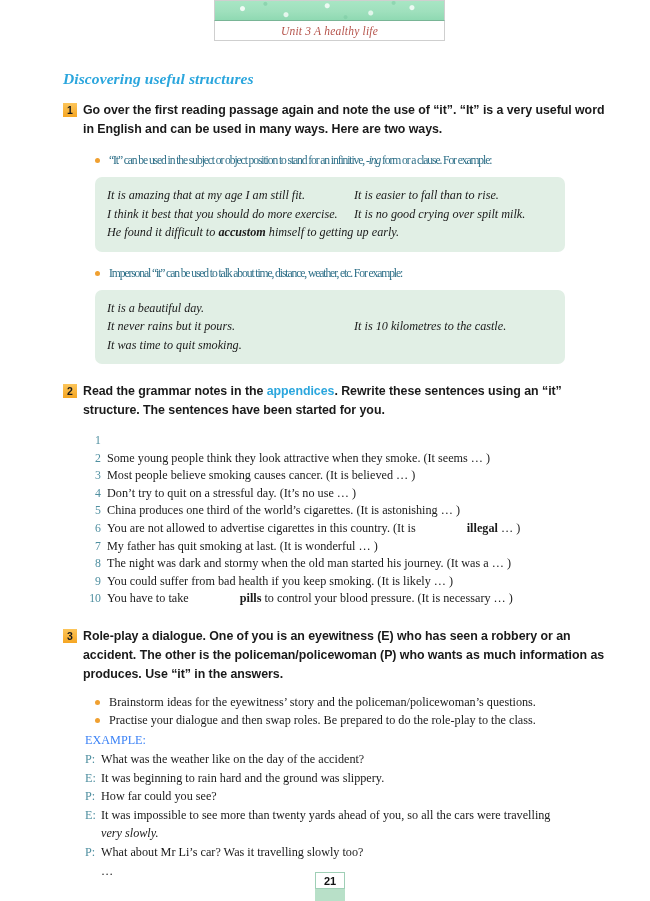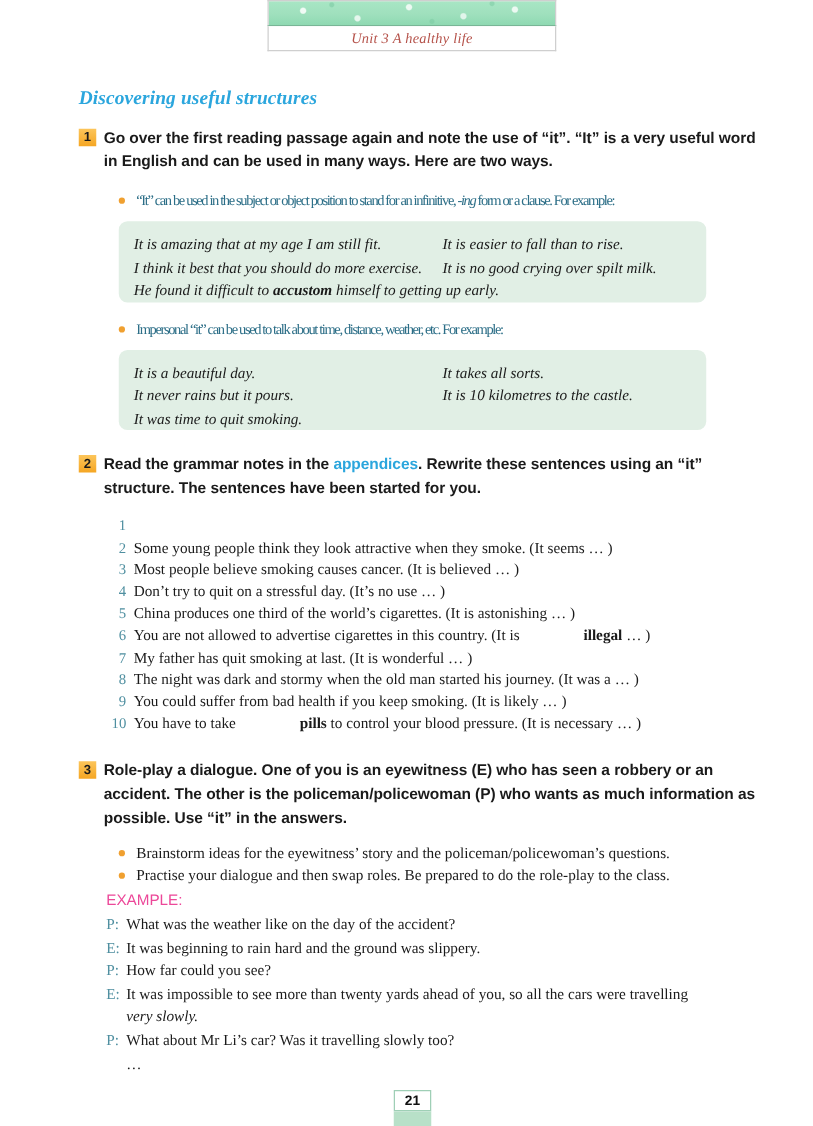--- a/index.html
+++ b/index.html
@@ -135,21 +135,21 @@
     font-weight: normal;
   }
 
   
   .example-box {
     margin: 8px 0 0 95px;
     width: 470px;
     box-sizing: border-box;
     background: #e1efe5;
     border-radius: 7px;
-    padding: 9px 12px 0 12px;
+    padding: 9px 12px 10px 12px;
   }
   .example-row {
     display: flex;
     font-family: "Liberation Serif", serif;
     font-style: italic;
     font-size: 12.2px;
     line-height: 18.5px;
     color: #1a1a1a;
   }
   .example-row .col-a {
@@ -207,24 +207,24 @@
     position: absolute;
     left: 0;
     top: 7px;
     width: 5px;
     height: 5px;
     border-radius: 50%;
     background: #f0a030;
   }
   .example-label {
     margin: 1px 0 0 85px;
-    font-family: Liberation Sans, sans-serif;
+    font-family: Liberation Serif, serif;
     font-size: 12.2px;
     line-height: 18px;
-    color: #ec4899;
+    color: #3b82f6;
   }
 
   
   .dialogue {
     margin: 1px 0 0 85px;
     width: 510px;
   }
   .dlg-line {
     display: flex;
     align-items: baseline;
@@ -327,21 +327,20 @@
     </div>
   </div>
 
   <div class="gram-bullet">
     <span>Impersonal “it” can be used to talk about time, distance, weather, </span><span class="bold">etc</span><span>. For example:</span>
   </div>
 
   <div class="example-box">
     <div class="example-row">
       <div class="col-a">It is a beautiful day.</div>
-      <div class="col-b">It takes all sorts.</div>
     </div>
     <div class="example-row">
       <div class="col-a">It never rains but it pours.</div>
       <div class="col-b">It is 10 kilometres to the castle.</div>
     </div>
     <div class="example-row">
       <div class="col-a">It was time to quit smoking.</div>
       <div class="col-b"></div>
     </div>
   </div>
@@ -388,21 +387,21 @@
       <div class="ex-body">You could suffer from bad health if you keep smoking. (It is likely … )</div>
     </div>
     <div class="ex-item">
       <div class="ex-num">10</div>
       <div class="ex-body"><span>You have to take </span><span class="bold">pills</span><span> to control your blood pressure. (It is necessary … )</span></div>
     </div>
   </div>
 
   <div class="task" style="margin-top:19px;">
     <div class="task-num">3</div>
-    <div class="task-text">Role-play a dialogue. One of you is an eyewitness (E) who has seen a robbery or an accident. The other is the policeman/policewoman (P) who wants as much information as possible. Use “it” in the answers.</div>
+    <div class="task-text">Role-play a dialogue. One of you is an eyewitness (E) who has seen a robbery or an accident. The other is the policeman/policewoman (P) who wants as much information as produces. Use “it” in the answers.</div>
   </div>
 
   <div style="height:9px;"></div>
 
   <div class="rp-bullet">Brainstorm ideas for the eyewitness’ story and the policeman/policewoman’s questions.</div>
   <div class="rp-bullet">Practise your dialogue and then swap roles. Be prepared to do the role-play to the class.</div>
 
   <div class="example-label">EXAMPLE:</div>
 
   <div class="dialogue">

